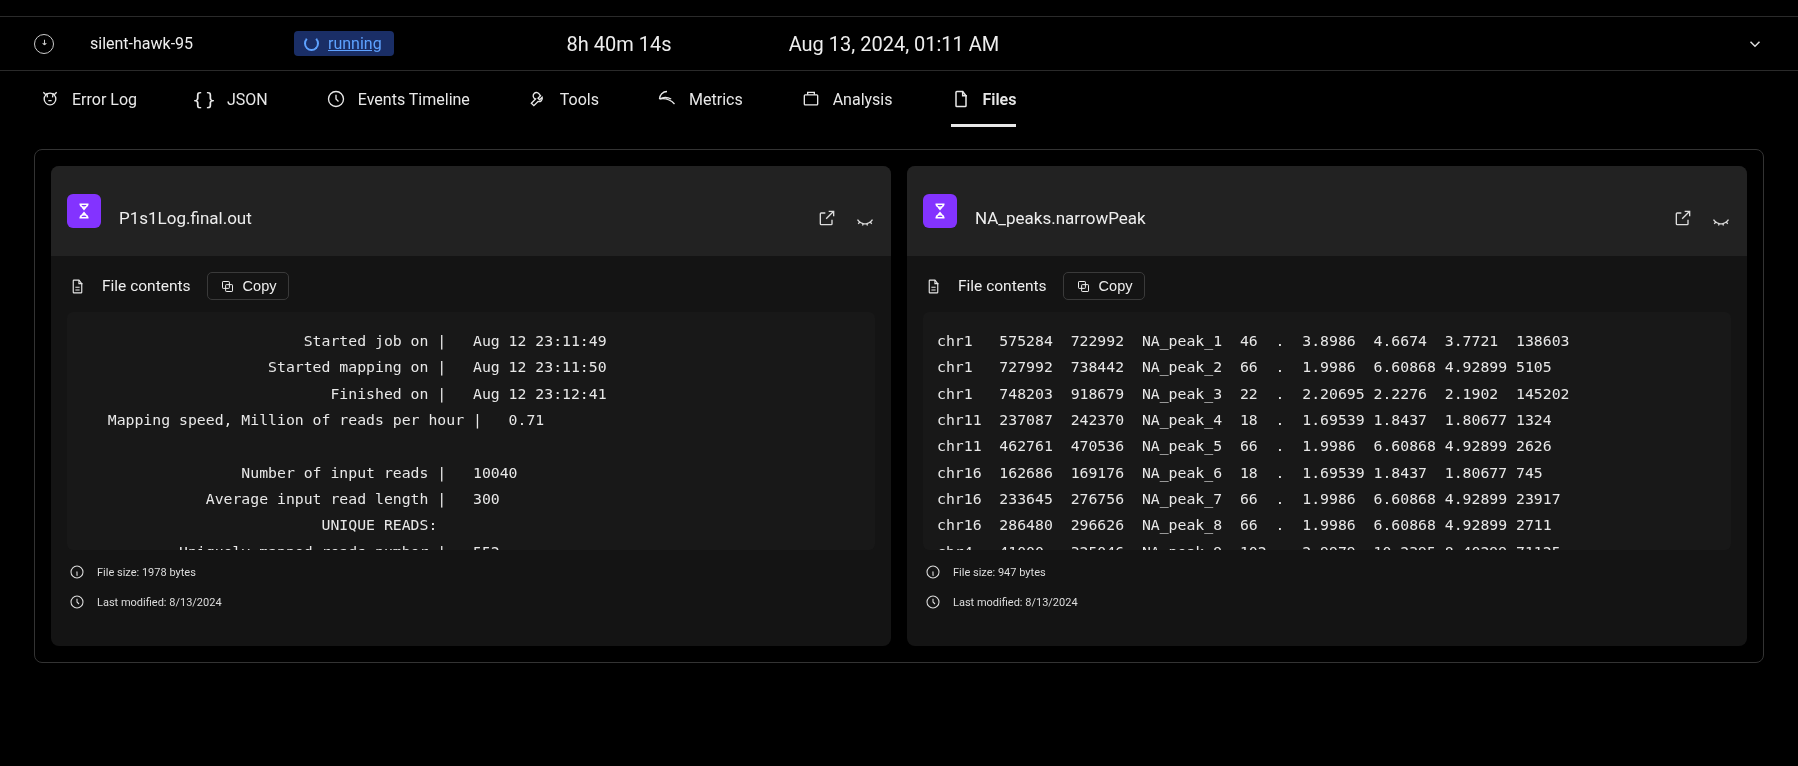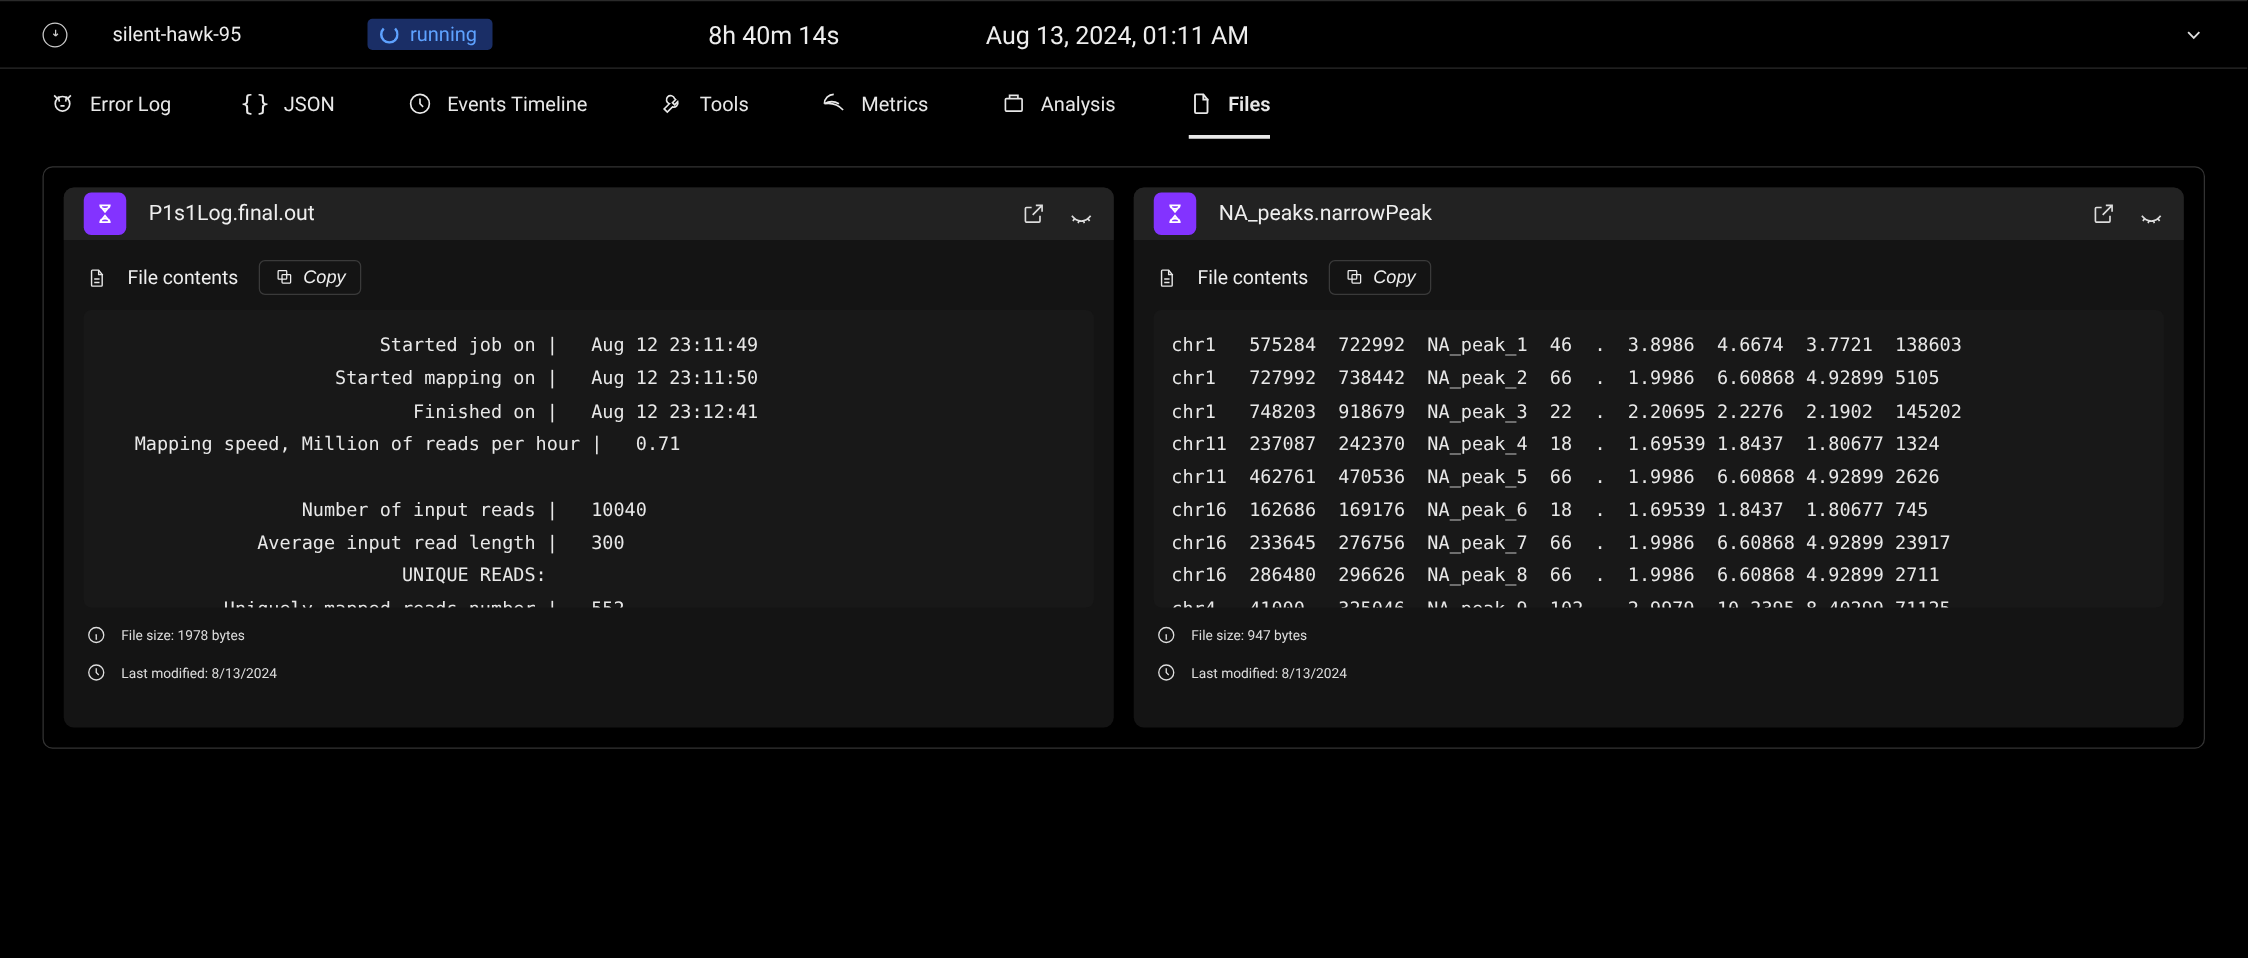--- a/index.html
+++ b/index.html
@@ -5,41 +5,42 @@
   * { box-sizing: border-box; margin: 0; padding: 0; }
   body {
     background: #000;
     color: #e8e8e8;
     font-family: -apple-system, BlinkMacSystemFont, "Segoe UI", Roboto, sans-serif;
     font-size: 15px;
     width: 1798px;
     height: 766px;
     overflow: hidden;
   }
-  .page { border: 1px solid #2a2a2a; border-left:none; border-right:none; border-bottom:none; }
+  .page { border: 1px solid #2a2a2a; border-left:none; border-right:none; border-bottom:none;margin-top:16px; }
   .topbar {
     display: flex;
     align-items: center;
     padding: 14px 34px;
     border-bottom: 1px solid #2a2a2a;
     gap: 20px;
   }
   .topbar .spacer { flex: 1; }
   .circle-icon {
     width: 20px; height: 20px; border: 1.6px solid #ccc; border-radius: 50%;
     display: inline-flex; align-items: center; justify-content: center; font-size: 11px;
   }
   .run-name { margin-left: 20px; font-size: 16px; color:#eee; }
   .status-pill {
     background: #1a2e66;
     border-radius: 4px;
     padding: 3px 12px 3px 10px;
     display: inline-flex; align-items: center; gap: 9px;
     color: #5ea2ff;
     font-size: 16px;
+    text-decoration: underline;
   }
   .spinner {
     width: 15px; height: 15px; border: 2px solid #5ea2ff; border-top-color: transparent;
     border-radius: 50%;
   }
   .user { display: inline-flex; align-items: center; gap: 14px; }
   .avatar {
     width: 22px; height: 22px; background: #8e3cff; border-radius: 50%;
     display: inline-flex; align-items: center; justify-content: center;
   }
@@ -73,40 +74,40 @@
   }
   .file-card {
     flex: 1;
     background: #141414;
     border-radius: 8px;
     display: flex; flex-direction: column;
   }
   .card-head {
     background: #222;
     border-radius: 8px 8px 0 0;
-    padding: 4px 16px;
-    display: flex; align-items: center; gap: 18px;
+    padding: 28px 16px;
+    display: flex; align-items: flex-end; gap: 18px;
   }
   .purple-badge {
     width: 34px; height: 34px; background: #8333ff; border-radius: 6px;
     display:inline-flex; align-items:center; justify-content:center;
   }
   .purple-badge svg { width: 18px; height: 18px; stroke:#fff; fill:none; stroke-width:1.8; }
   .file-name { font-size: 17px; color:#eee; flex:1; }
   .head-icon { width: 20px; height: 20px; color:#ddd; cursor:pointer; }
   .head-icon svg { width:100%; height:100%; stroke:#ddd; fill:none; stroke-width:1.6; }
 
   .card-body { padding: 16px 16px 36px; }
   .contents-row { display:flex; align-items:center; gap:16px; margin-bottom:12px; padding-left:2px; }
   .doc-ico { width:17px; height:17px; }
   .contents-label { font-size: 15.5px; color:#eee; }
   .copy-btn {
     border: 1px solid #3a3a3a; border-radius: 5px; background: transparent;
-    color:#eee; padding: 5px 12px; display:inline-flex; align-items:flex-start; gap:8px;
-    font-size: 14.5px; cursor:pointer;font-style:italic;
+    color:#eee; padding: 5px 12px; display:inline-flex; align-items:flex-end; gap:8px;
+    font-size: 14.5px; cursor:pointer;
   }
   .copy-btn svg { width:15px; height:15px; stroke:#eee; fill:none; stroke-width:1.6; }
 
   .file-pre {
     background: #181818;
     border-radius: 6px;
     padding: 16px 14px;
     font-family: "SFMono-Regular", Menlo, Consolas, monospace;
     font-size: 14.8px;
     line-height: 1.78;

